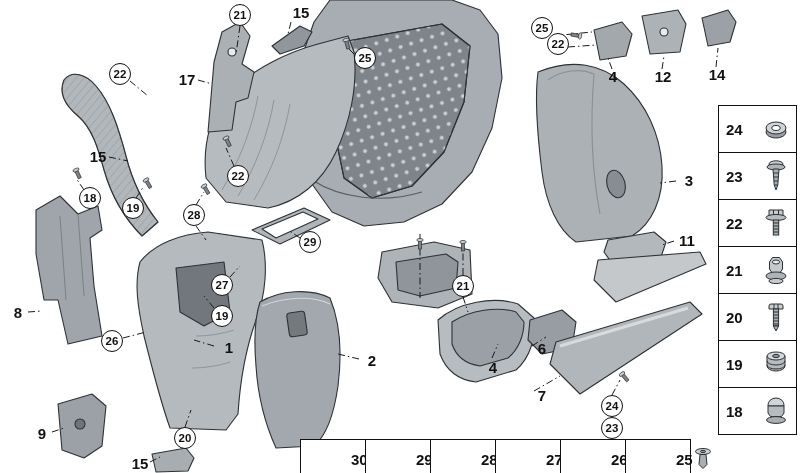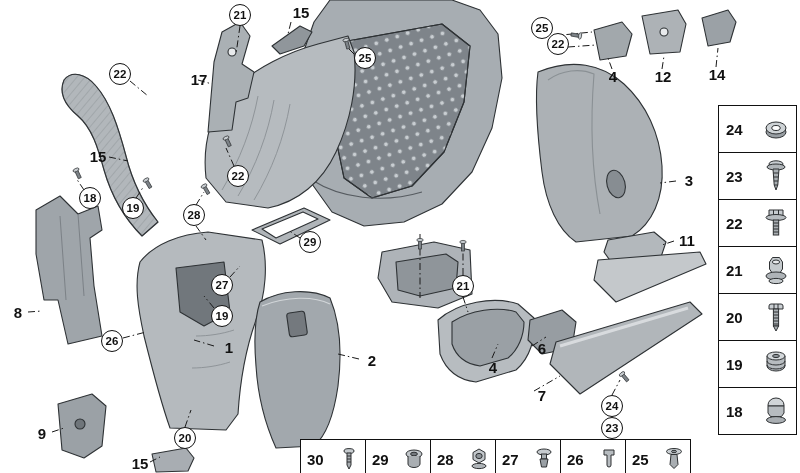--- a/index.html
+++ b/index.html
@@ -25,21 +25,21 @@
   .ref-cell + .ref-cell { margin-top:-1px; }
   .ref-num { font-size:15px; font-weight:bold; color:#111; }
   .ref-icon svg { width:26px; height:38px; display:block; }
 
   .bottom-row { position:absolute; left:300px; top:439px; display:flex; z-index:2; }
   .bottom-cell {
     width:66px; height:40px; border:1px solid #111; background:#fff; display:flex;
     align-items:center; justify-content:space-between; padding:3px 6px;
   }
   .bottom-cell + .bottom-cell { margin-left:-1px; }
-  .bottom-num { font-size:15px; font-weight:bold; color:#111; }
+  .bottom-num { font-size:15px; font-weight:bold; color:#111;margin-left:44px; }
   .bottom-icon svg { width:20px; height:26px; display:block; }
 </style>
 </head>
 <body>
 
 <div class="stage">
 
   <svg class="drawing" width="800" height="473" viewBox="0 0 800 473" xmlns="http://www.w3.org/2000/svg">
     <defs>
       <pattern id="dots" width="11" height="11" patternUnits="userSpaceOnUse" patternTransform="rotate(-18)">
@@ -201,21 +201,21 @@
   <div class="callout" style="left:299px;top:231px">29</div>
   <div class="callout" style="left:211px;top:274px">27</div>
   <div class="callout" style="left:452px;top:275px">21</div>
   <div class="callout" style="left:211px;top:305px">19</div>
   <div class="callout" style="left:101px;top:330px">26</div>
   <div class="callout" style="left:174px;top:427px">20</div>
   <div class="callout" style="left:601px;top:395px">24</div>
   <div class="callout" style="left:601px;top:417px">23</div>
 
   <div class="plain-label" style="left:288px;top:4px">15</div>
-  <div class="plain-label" style="left:186px;top:71px">17</div>
+  <div class="plain-label" style="left:174px;top:71px">17</div>
   <div class="plain-label" style="left:85px;top:148px">15</div>
   <div class="plain-label" style="left:600px;top:68px">4</div>
   <div class="plain-label" style="left:650px;top:68px">12</div>
   <div class="plain-label" style="left:704px;top:66px">14</div>
   <div class="plain-label" style="left:676px;top:172px">3</div>
   <div class="plain-label" style="left:674px;top:232px">11</div>
   <div class="plain-label" style="left:5px;top:304px">8</div>
   <div class="plain-label" style="left:216px;top:339px">1</div>
   <div class="plain-label" style="left:359px;top:352px">2</div>
   <div class="plain-label" style="left:480px;top:359px">4</div>

